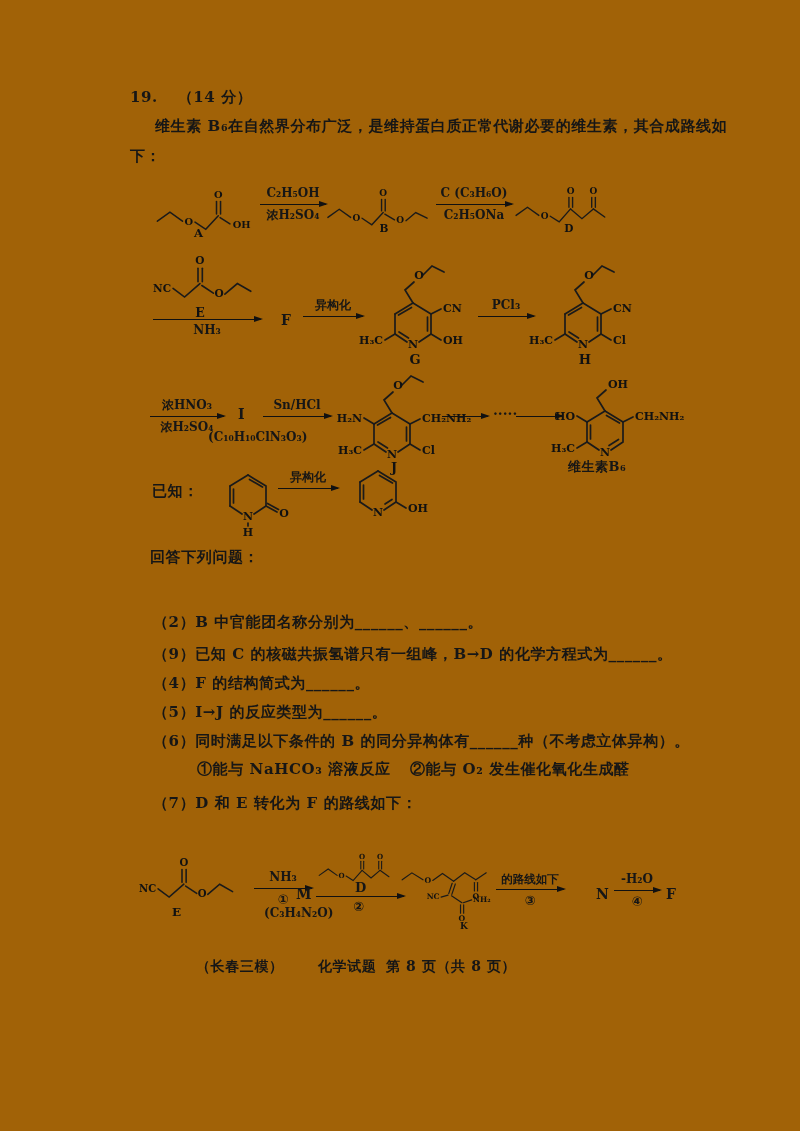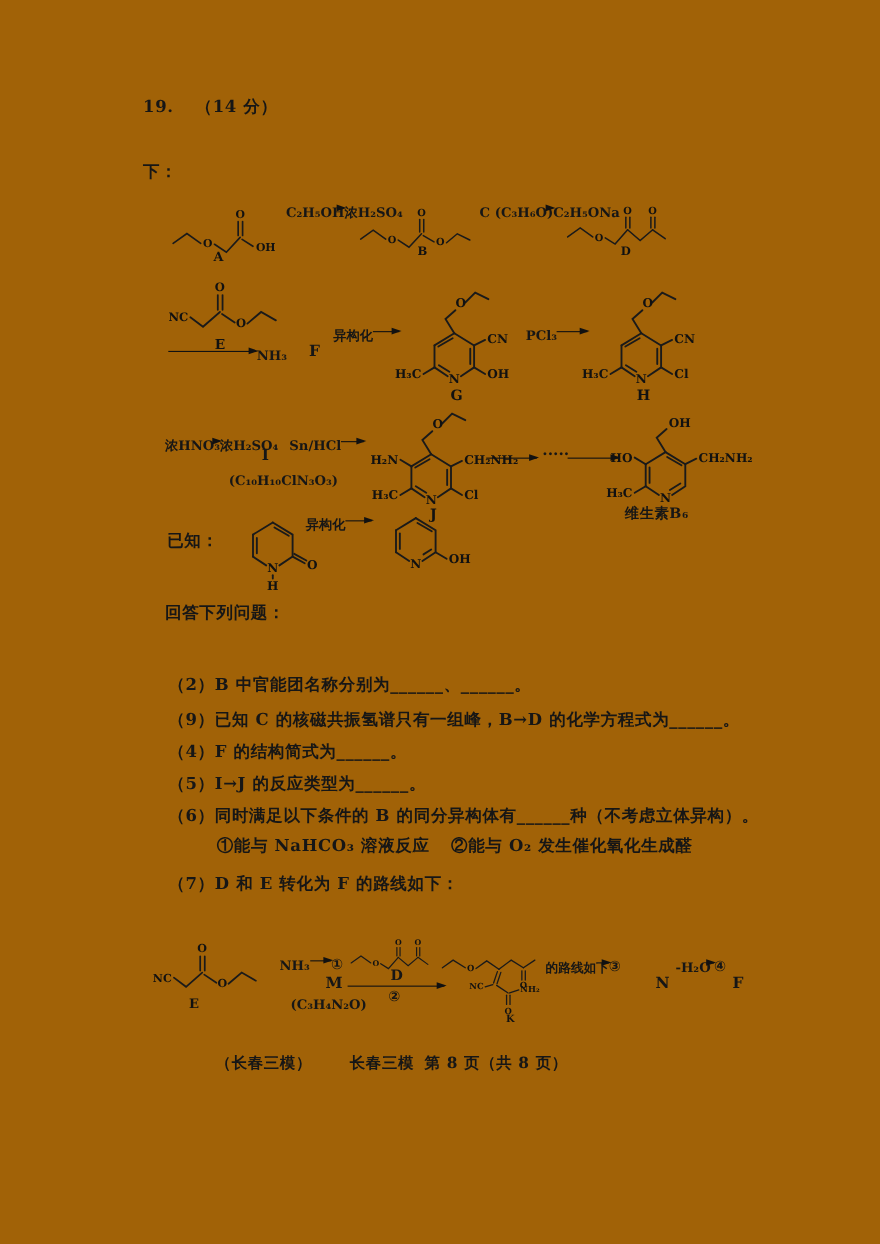--- a/index.html
+++ b/index.html
@@ -4,21 +4,21 @@
 <style>
   *{margin:0;padding:0;box-sizing:border-box}
   html,body{width:800px;height:1131px}
   body{background:#e9e9e7;font-family:"DejaVu Serif","Liberation Serif",serif;color:#161616}
   .page{position:absolute;left:0;top:0;width:800px;height:1131px;background:#a16207;overflow:hidden}
   .abs{position:absolute;white-space:nowrap}
   .cn{font-size:15px;font-weight:600;letter-spacing:.6px}
   .slab{font-weight:bold;font-size:13px}
   .big{font-size:14px;font-weight:bold}
   .small{font-size:12px;font-weight:bold}
-  .arrow{display:flex;flex-direction:row;align-items:center;font-size:12px;font-weight:bold;line-height:1.25;text-align:left}
+  .arrow{display:flex;flex-direction:column;align-items:center;font-size:12px;font-weight:bold;line-height:1.25;text-align:left}
   .al{position:relative;height:0;border-top:1.7px solid #111;align-self:stretch;width:100%;margin:3px 0}
   .al::after{content:"";position:absolute;right:-2px;top:-4.4px;width:0;height:0;
     border-left:9px solid #111;border-top:3.6px solid transparent;border-bottom:3.6px solid transparent}
   .pal{position:absolute;height:0;border-top:1.7px solid #111}
   .pal::after{content:"";position:absolute;right:-2px;top:-4.4px;width:0;height:0;
     border-left:9px solid #111;border-top:3.6px solid transparent;border-bottom:3.6px solid transparent}
   .circ{font-family:"DejaVu Sans","Liberation Sans",sans-serif;font-weight:600;font-size:13px}
   svg{overflow:visible}
   .bond{stroke:#1a1a1a;stroke-width:1.7;fill:none;stroke-linecap:round}
   .atm{font:bold 11px "DejaVu Serif",serif;fill:#111}
@@ -26,20 +26,21 @@
 </style>
 </head>
 <body>
 
 <div class="page">
 
   <div class="abs cn" style="left:130px;top:88px">
     <span>19.</span>
     <span style="margin-left:14px">（14 分）</span>
   </div>
+  <div class="abs cn" style="left:155px;top:117px">维生素 B₆在自然界分布广泛，是维持蛋白质正常代谢必要的维生素，其合成路线如</div>
   <div class="abs cn" style="left:130px;top:147px">下：</div>
 
   <svg class="abs" style="left:152px;top:180px" width="112" viewBox="0 0 125 66">
     <g class="bond">
       <path d="M6,46 L20,36 L34,46"></path>
         <path d="M48,47 L60,55 L74,40"></path>
       <path d="M72,38 L72,24"></path>
         <path d="M76.5,38 L76.5,24"></path>
         <path d="M76,42 L87,49"></path>
     </g>
@@ -360,16 +361,16 @@
 
   <div class="arrow abs" style="left:614px;top:872px;width:46px">
     <span>-H₂O</span>
     <span class="al"></span>
     <span class="circ">④</span>
   </div>
 
   <div class="abs big" style="left:666px;top:886px">F</div>
 
   <div class="abs cn" style="left:196px;top:958px;font-size:14px">（长春三模）</div>
-  <div class="abs cn" style="left:318px;top:958px;font-size:14px">长春三模</div>
+  <div class="abs cn" style="left:318px;top:958px;font-size:14px">化学试题</div>
   <div class="abs cn" style="left:386px;top:958px;font-size:14px">第 8 页（共 8 页）</div>
 
 </div>
 
 </body></html>

